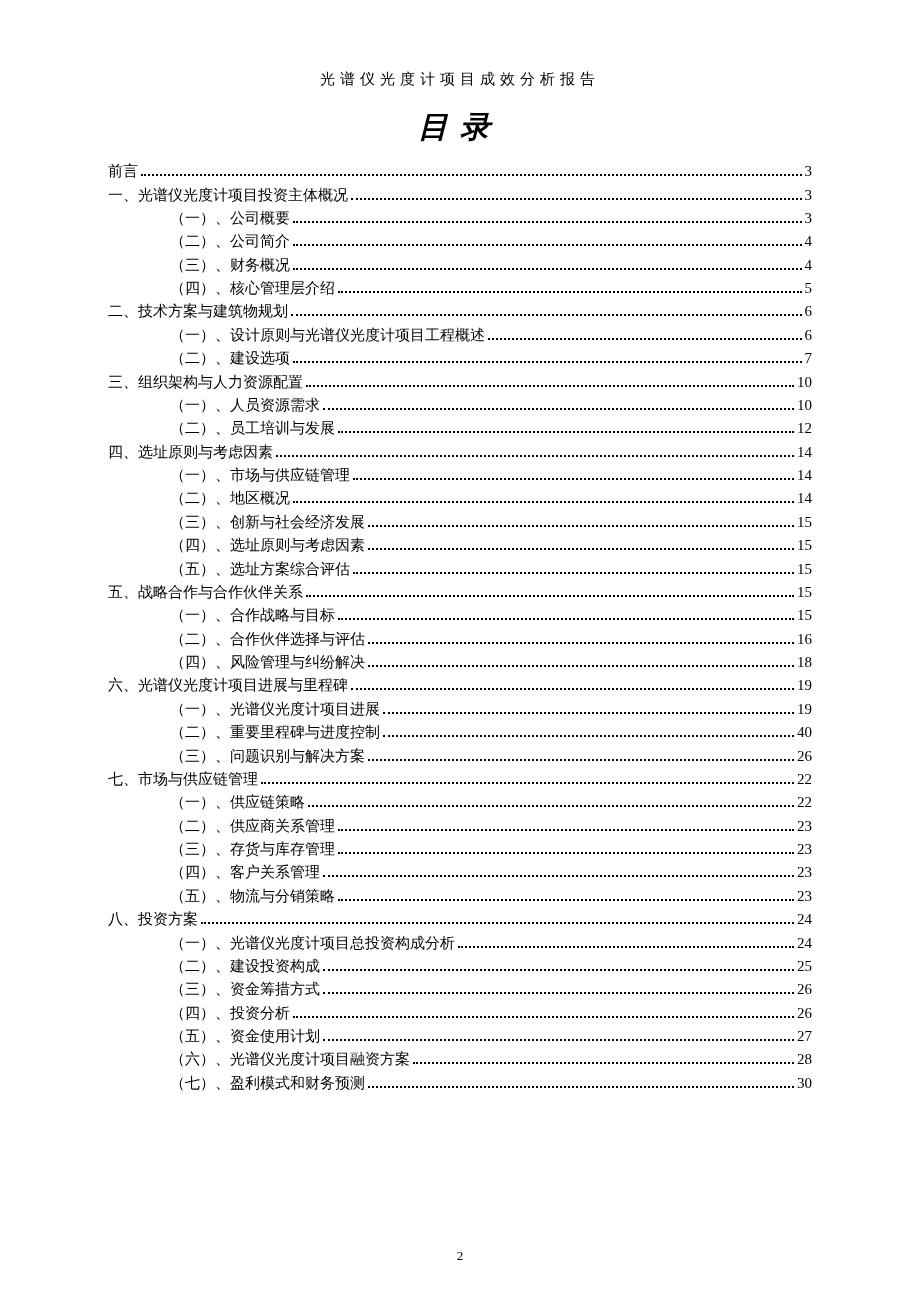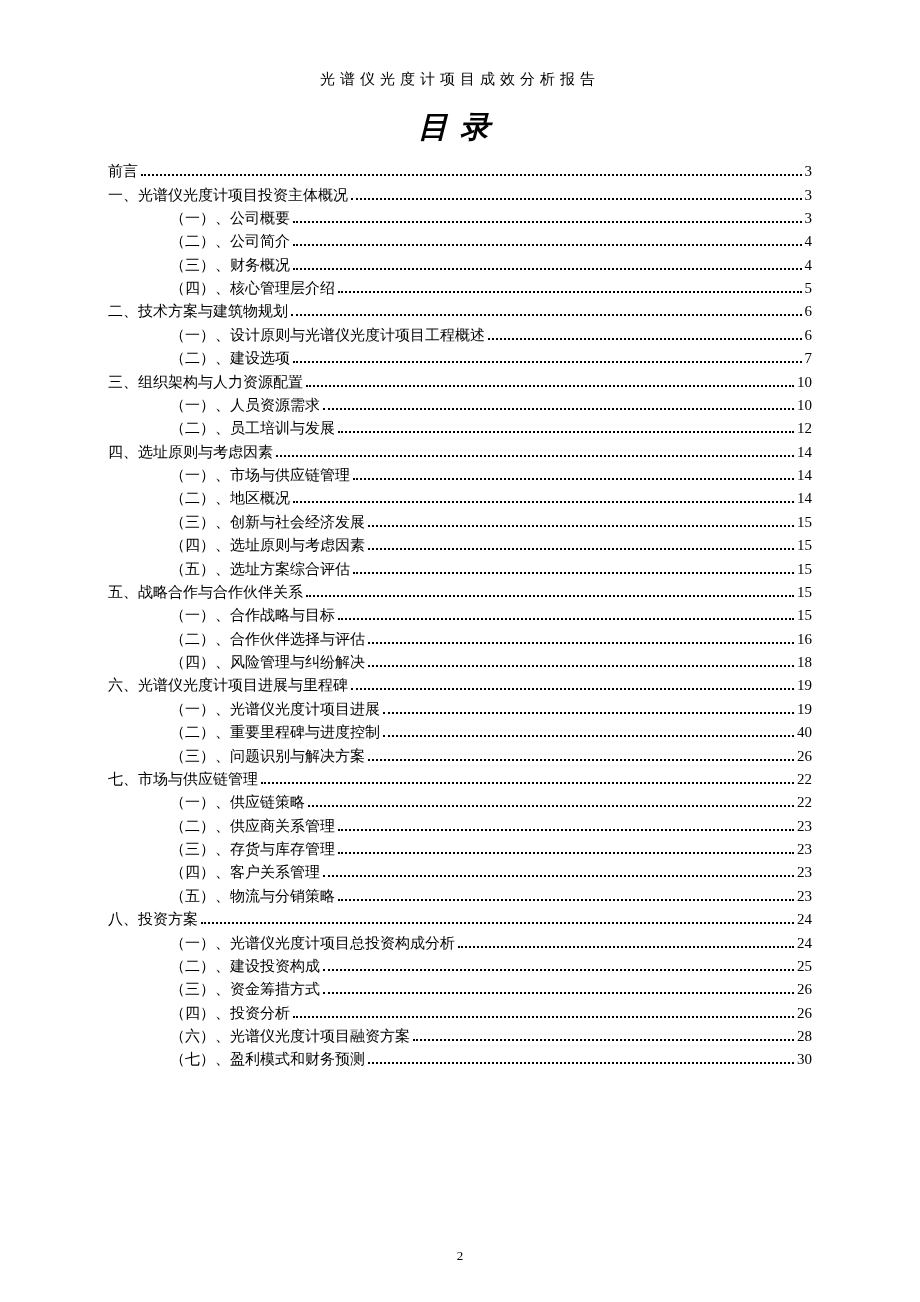--- a/index.html
+++ b/index.html
@@ -257,20 +257,25 @@
         <span class="toc-label">（三）、资金筹措方式</span>
         <span class="toc-dots"></span>
         <span class="toc-page">26</span>
       </div>
       <div class="toc-row level-2">
         <span class="toc-label">（四）、投资分析</span>
         <span class="toc-dots"></span>
         <span class="toc-page">26</span>
       </div>
       <div class="toc-row level-2">
+        <span class="toc-label">（五）、资金使用计划</span>
+        <span class="toc-dots"></span>
+        <span class="toc-page">27</span>
+      </div>
+      <div class="toc-row level-2">
         <span class="toc-label">（六）、光谱仪光度计项目融资方案</span>
         <span class="toc-dots"></span>
         <span class="toc-page">28</span>
       </div>
       <div class="toc-row level-2">
         <span class="toc-label">（七）、盈利模式和财务预测</span>
         <span class="toc-dots"></span>
         <span class="toc-page">30</span>
       </div>
     </div>

